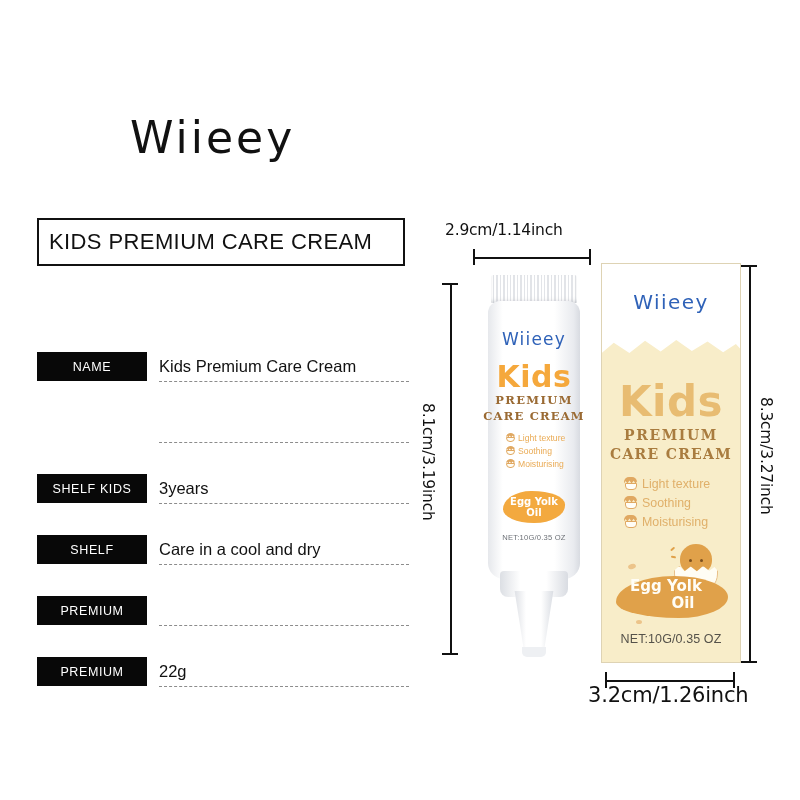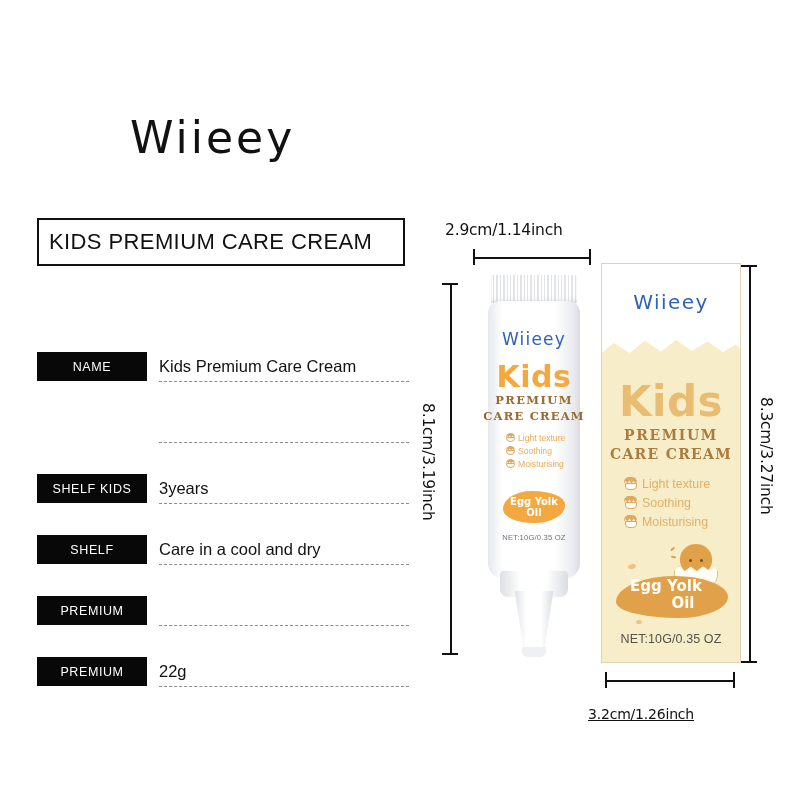--- a/index.html
+++ b/index.html
@@ -227,21 +227,21 @@
     <div class="dim-label vert" style="left:32px;top:188px;transform:rotate(90deg);">8.1cm/3.19inch</div>
 
     <div class="dim-line-v" style="left:344px;top:50px;height:398px;"></div>
     <div class="cap-h" style="left:336px;top:50px;"></div>
     <div class="cap-h" style="left:336px;top:446px;"></div>
     <div class="dim-label vert" style="left:370px;top:182px;transform:rotate(90deg);">8.3cm/3.27inch</div>
 
     <div class="dim-line-h" style="left:200px;top:465px;width:130px;"></div>
     <div class="cap-v" style="left:200px;top:457px;"></div>
     <div class="cap-v" style="left:328px;top:457px;"></div>
-    <div class="dim-label" style="left:183px;top:491px;font-size:14px;text-decoration:underline;">3.2cm/1.26inch</div>
+    <div class="dim-label" style="left:183px;top:468px;font-size:21px;">3.2cm/1.26inch</div>
 
     <div class="tube">
       <div class="tube-cap"></div>
       <div class="tube-body"></div>
       <div class="tube-shoulder"></div>
       <div class="tube-nozzle"></div>
       <div class="tube-nozzle-tip"></div>
 
       <div class="t-logo">Wiieey</div>
       <div class="t-kids">Kids</div>

